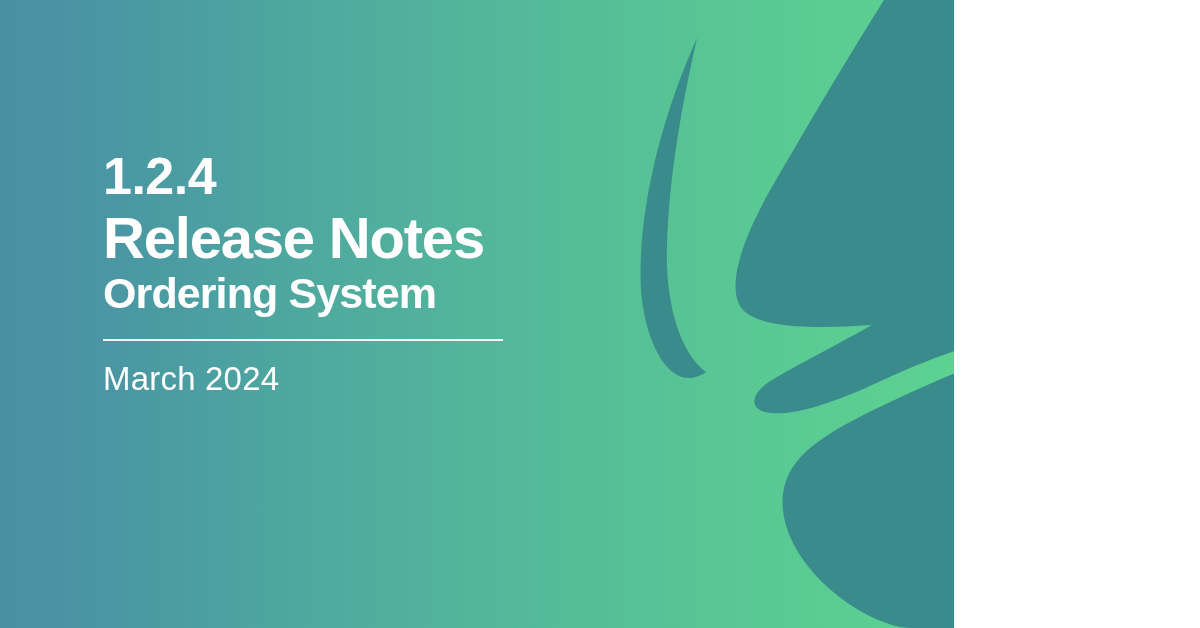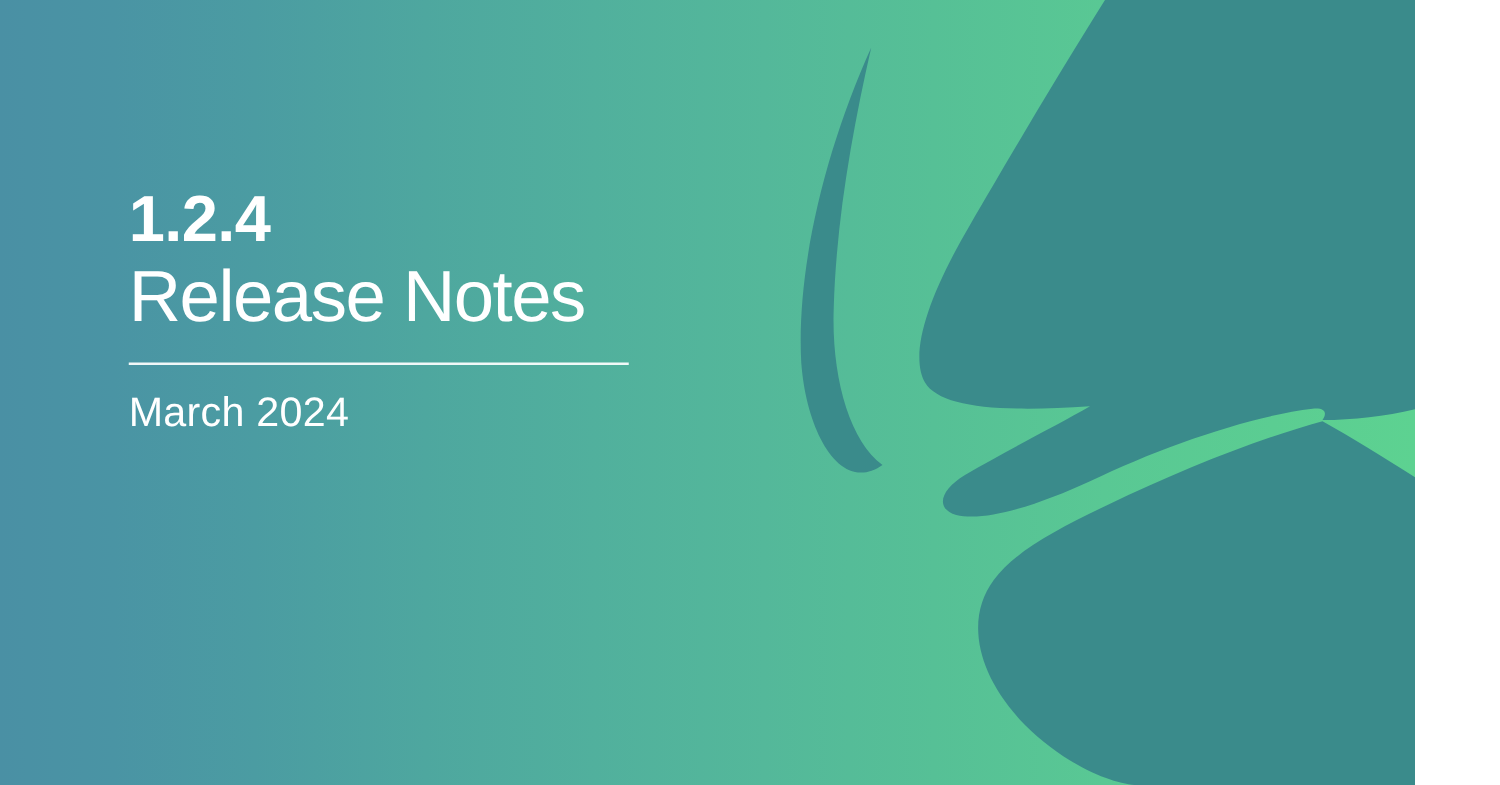--- a/index.html
+++ b/index.html
@@ -3,21 +3,21 @@
 <meta charset="utf-8">
 <title>Release Notes Banner</title>
 <style>
   html, body {
     margin: 0;
     padding: 0;
     background: #ffffff;
   }
   #banner {
     position: relative;
-    width: 1132px;
+    width: 954px;
     height: 628px;
     overflow: hidden;
     font-family: "Liberation Sans", sans-serif;
     -webkit-font-smoothing: antialiased;
   }
   #bg-gradient {
     position: absolute;
     inset: 0;
     background: linear-gradient(90deg,
       #4a90a4 0%,
@@ -48,21 +48,21 @@
     font-size: 52px;
     font-weight: 700;
     line-height: 1.0;
     letter-spacing: -0.5px;
     color: #ffffff;
     margin: 0 0 6px 0;
     white-space: nowrap;
   }
   .release-title {
     font-size: 58px;
-    font-weight: 400;
+    font-weight: 700;
     line-height: 1.04;
     letter-spacing: -1.2px;
     color: #ffffff;
     margin: 0 0 2px 0;
     white-space: nowrap;
   }
   .product-name {
     font-size: 43px;
     font-weight: 700;
     line-height: 1.08;
@@ -125,17 +125,18 @@
                C 853 613, 892 628, 910 628
                L 1200 628
                L 1200 425
                C 1156 398, 1100 360, 1058 337 Z"></path>
     </g>
   </svg>
 
   <div id="text-block">
     <div class="version-number">1.2.4</div>
     <div class="release-title">Release Notes</div>
+    <div class="product-name">Ordering System</div>
     <hr id="title-divider">
     <div class="release-date">March 2024</div>
   </div>
 
 </div>
 
 </body></html>

